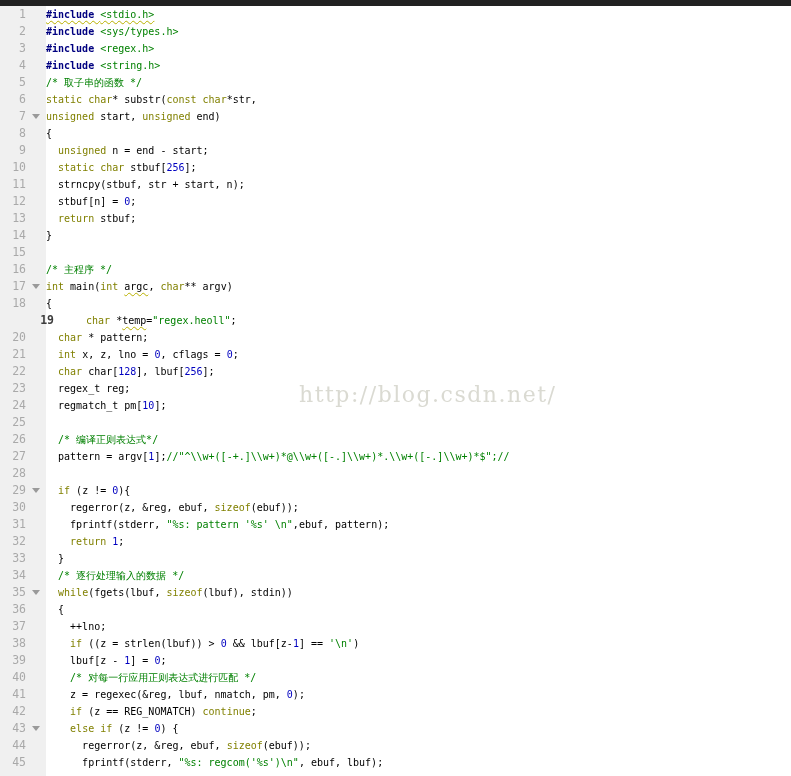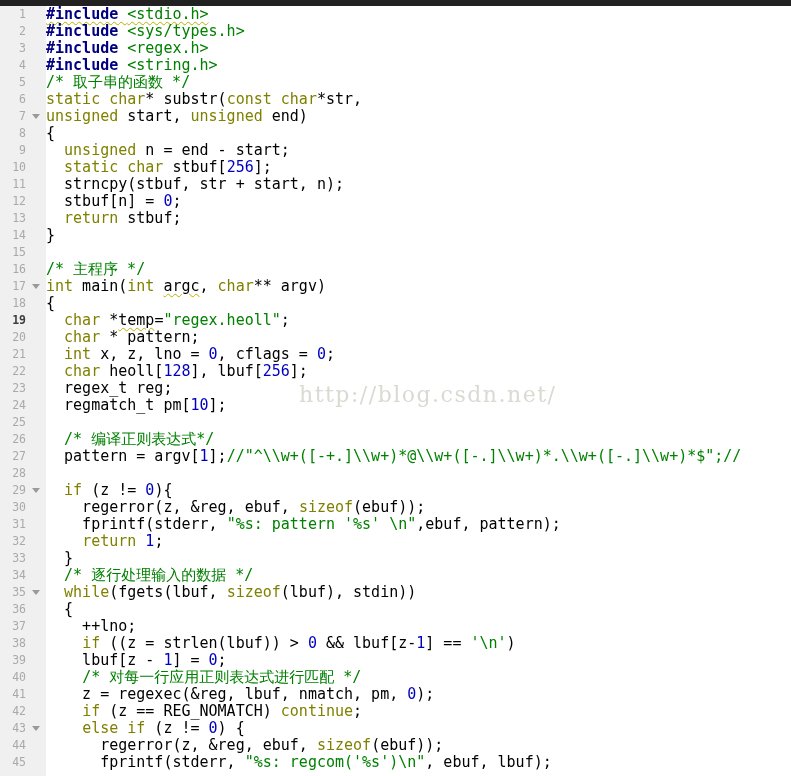--- a/index.html
+++ b/index.html
@@ -19,32 +19,32 @@
     position: absolute; left: 0; top: 6px; width: 791px;
   }
   .line {
     display: flex; align-items: center; height: 17px; line-height: 17px;
     white-space: pre;
   }
   .ln {
     width: 26px; flex: 0 0 26px; text-align: right;
     font-size: 11.5px; color: #a9a9a9; user-select: none;
   }
-  .ln.cur { color: #3d3d3d; font-weight: bold; }
+  .ln.cur { color: #3d3d3d; font-weight: bold; margin-left: 28px; }
   .foldcol {
     width: 20px; flex: 0 0 20px; display: flex;
     align-items: center; justify-content: center;
   }
   .tri {
     width: 0; height: 0;
     border-left: 4px solid transparent; border-right: 4px solid transparent;
     border-top: 5px solid #9a9a9a;
   }
   .code {
-    font-size: 15px; color: #000000; white-space: pre;
+    font-size: 10px; color: #000000; white-space: pre;
   }
   .pre { color: #000080; font-weight: bold; }
   .inc { color: #008000; }
   .kw  { color: #808000; }
   .str { color: #008000; }
   .com { color: #008000; margin-top: 26px; }
   .num { color: #0000c0; }
   .pln { color: #000000; }
   .u {
     text-decoration: underline;
@@ -80,21 +80,21 @@
     <div class="line"><span class="ln">12</span><span class="foldcol"></span><span class="code"><span class="pln">  stbuf[n] = </span><span class="num">0</span><span class="pln">;</span></span></div>
     <div class="line"><span class="ln">13</span><span class="foldcol"></span><span class="code"><span class="pln">  </span><span class="kw">return</span><span class="pln"> stbuf;</span></span></div>
     <div class="line"><span class="ln">14</span><span class="foldcol"></span><span class="code"><span class="pln">}</span></span></div>
     <div class="line"><span class="ln">15</span><span class="foldcol"></span><span class="code"></span></div>
     <div class="line"><span class="ln">16</span><span class="foldcol"></span><span class="code"><span class="com">/* 主程序 */</span></span></div>
     <div class="line"><span class="ln">17</span><span class="foldcol"><span class="tri"></span></span><span class="code"><span class="kw">int</span><span class="pln"> main(</span><span class="kw">int</span><span class="pln"> </span><span class="pln u">argc</span><span class="pln">, </span><span class="kw">char</span><span class="pln">** argv)</span></span></div>
     <div class="line"><span class="ln">18</span><span class="foldcol"></span><span class="code"><span class="pln">{</span></span></div>
     <div class="line"><span class="ln cur">19</span><span class="foldcol"></span><span class="code"><span class="pln">  </span><span class="kw">char</span><span class="pln"> *</span><span class="pln u">temp</span><span class="pln">=</span><span class="str">"regex.heoll"</span><span class="pln">;</span></span></div>
     <div class="line"><span class="ln">20</span><span class="foldcol"></span><span class="code"><span class="pln">  </span><span class="kw">char</span><span class="pln"> * pattern;</span></span></div>
     <div class="line"><span class="ln">21</span><span class="foldcol"></span><span class="code"><span class="pln">  </span><span class="kw">int</span><span class="pln"> x, z, lno = </span><span class="num">0</span><span class="pln">, cflags = </span><span class="num">0</span><span class="pln">;</span></span></div>
-    <div class="line"><span class="ln">22</span><span class="foldcol"></span><span class="code"><span class="pln">  </span><span class="kw">char</span><span class="pln"> heoll[</span><span class="num">128</span><span class="pln">], lbuf[</span><span class="num">256</span><span class="pln">];</span></span></div>
+    <div class="line"><span class="ln">22</span><span class="foldcol"></span><span class="code"><span class="pln">  </span><span class="kw">char</span><span class="pln"> char[</span><span class="num">128</span><span class="pln">], lbuf[</span><span class="num">256</span><span class="pln">];</span></span></div>
     <div class="line"><span class="ln">23</span><span class="foldcol"></span><span class="code"><span class="pln">  regex_t reg;</span></span></div>
     <div class="line"><span class="ln">24</span><span class="foldcol"></span><span class="code"><span class="pln">  regmatch_t pm[</span><span class="num">10</span><span class="pln">];</span></span></div>
     <div class="line"><span class="ln">25</span><span class="foldcol"></span></div>
     <div class="line"><span class="ln">26</span><span class="foldcol"></span><span class="code"><span class="pln">  </span><span class="com">/* 编译正则表达式*/</span></span></div>
     <div class="line"><span class="ln">27</span><span class="foldcol"></span><span class="code"><span class="pln">  pattern = argv[</span><span class="num">1</span><span class="pln">];</span><span class="com">//"^\\w+([-+.]\\w+)*@\\w+([-.]\\w+)*.\\w+([-.]\\w+)*$";//</span></span></div>
     <div class="line"><span class="ln">28</span><span class="foldcol"></span></div>
     <div class="line"><span class="ln">29</span><span class="foldcol"><span class="tri"></span></span><span class="code"><span class="pln">  </span><span class="kw">if</span><span class="pln"> (z != </span><span class="num">0</span><span class="pln">){</span></span></div>
     <div class="line"><span class="ln">30</span><span class="foldcol"></span><span class="code"><span class="pln">    regerror(z, &amp;reg, ebuf, </span><span class="kw">sizeof</span><span class="pln">(ebuf));</span></span></div>
     <div class="line"><span class="ln">31</span><span class="foldcol"></span><span class="code"><span class="pln">    fprintf(stderr, </span><span class="str">"%s: pattern '%s' \n"</span><span class="pln">,ebuf, pattern);</span></span></div>
     <div class="line"><span class="ln">32</span><span class="foldcol"></span><span class="code"><span class="pln">    </span><span class="kw">return</span><span class="pln"> </span><span class="num">1</span><span class="pln">;</span></span></div>

